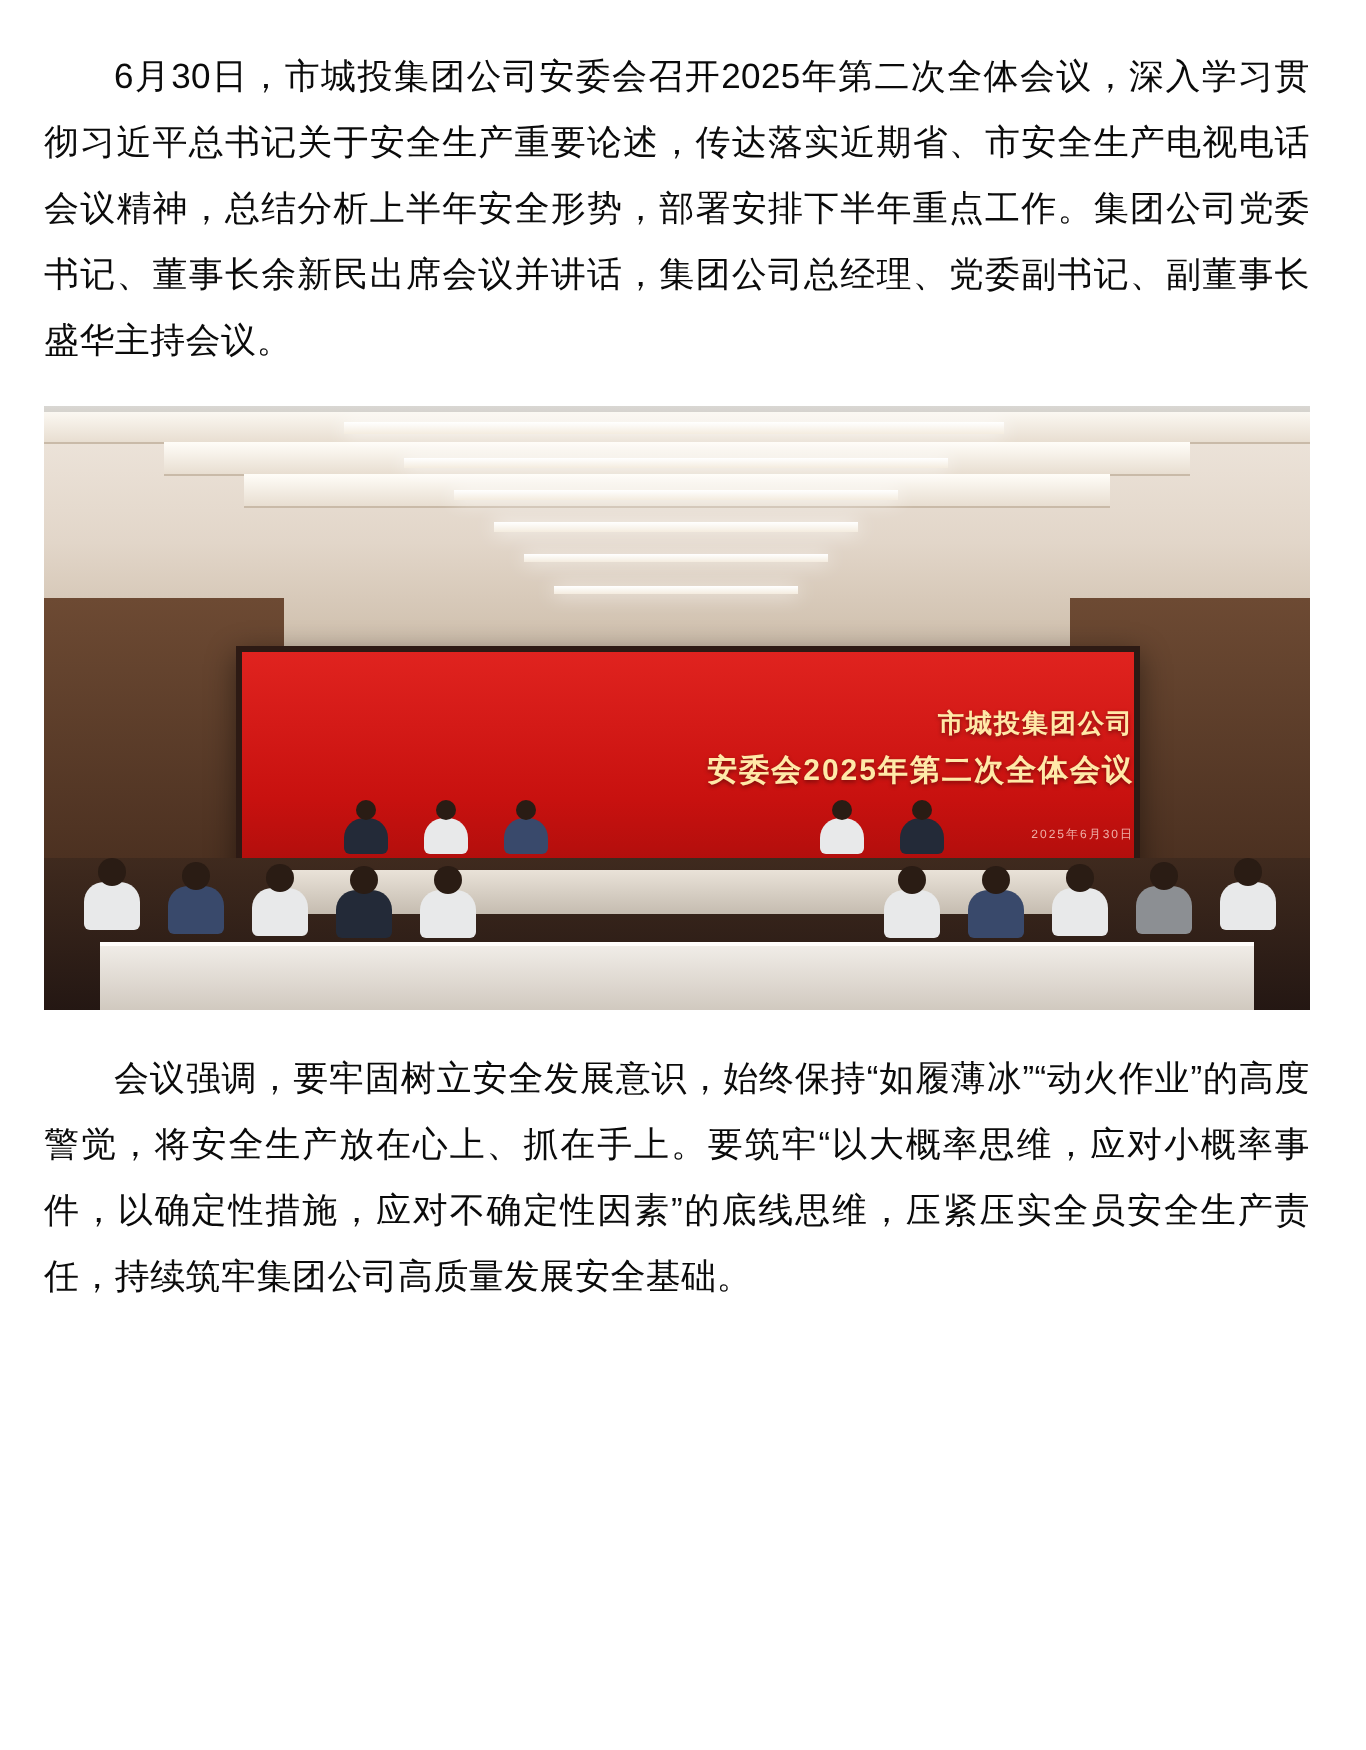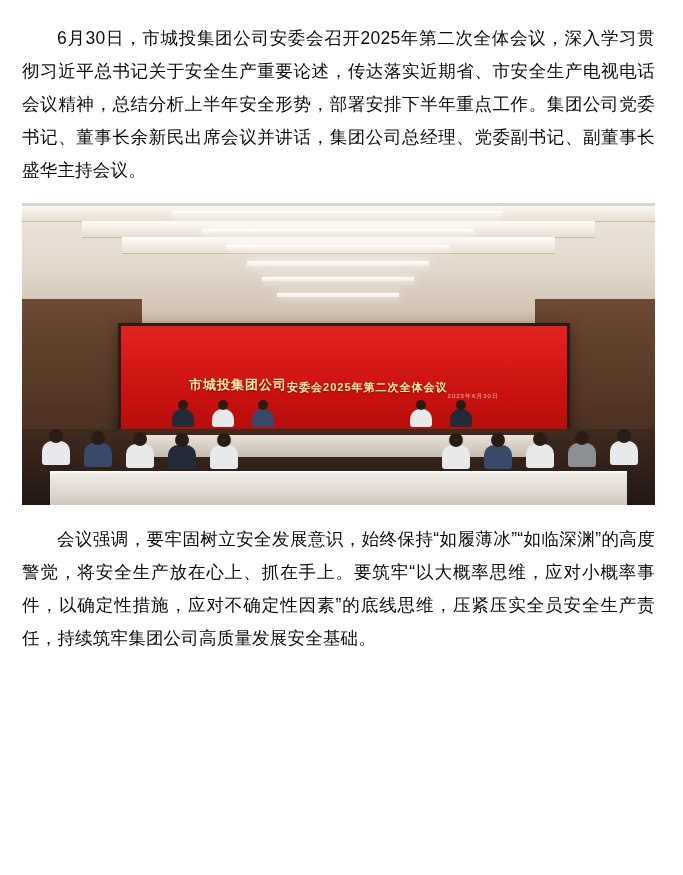--- a/index.html
+++ b/index.html
@@ -71,35 +71,35 @@
     background: linear-gradient(180deg,#6d4a33,#4c3121);
   }
   .screen {
     position: absolute;
     left: 96px; top: 120px;
     width: 446px; height: 122px;
     background: linear-gradient(180deg,#e0231f 0%, #c8110f 60%, #a60d0b 100%);
     border: 3px solid #2d1a14;
     box-shadow: 0 4px 14px rgba(0,0,0,.45);
     display: flex;
-    flex-direction: row;
-    align-items: center;
+    flex-direction: column;
+    align-items: flex-end;
     justify-content: center;
   }
   .screen-line1 {
     color: #ffe9a8;
     font-size: 13px;
     font-weight: bold;
     letter-spacing: 1px;
     margin-bottom: 5px;
     text-shadow: 0 1px 2px rgba(0,0,0,.4);
   }
   .screen-line2 {
     color: #ffe9a8;
-    font-size: 11px;
+    font-size: 15px;
     font-weight: bold;
     letter-spacing: 1px;
     text-shadow: 0 1px 2px rgba(0,0,0,.4);
   }
   .screen-sub {
     color: #f7c9c0;
     font-size: 6px;
     letter-spacing: 1px;
     margin-top: 18px;
     opacity: .85;
@@ -207,15 +207,15 @@
     <div class="body shirt-blue" style="left:230px;top:206px;width:22px;height:18px;"></div>
     <div class="head" style="left:236px;top:197px;width:10px;height:10px;"></div>
     <div class="body shirt-white" style="left:388px;top:206px;width:22px;height:18px;"></div>
     <div class="head" style="left:394px;top:197px;width:10px;height:10px;"></div>
     <div class="body shirt-dark" style="left:428px;top:206px;width:22px;height:18px;"></div>
     <div class="head" style="left:434px;top:197px;width:10px;height:10px;"></div>
 
     <div class="photo-overlay-top"></div>
   </div>
 
-  <p class="para">会议强调，要牢固树立安全发展意识，始终保持“如履薄冰”“如临深渊”的高度警觉，将安全生产放在心上、抓在手上。要筑牢“以大概率思维，应对小概率事件，以确定性措施，应对不确定性因素”的底线思维，压紧压实全员安全生产责任，持续筑牢集团公司高质量发展安全基础。</p>
+  <p class="para">会议强调，要牢固树立安全发展意识，始终保持“如履薄冰”“动火作业”的高度警觉，将安全生产放在心上、抓在手上。要筑牢“以大概率思维，应对小概率事件，以确定性措施，应对不确定性因素”的底线思维，压紧压实全员安全生产责任，持续筑牢集团公司高质量发展安全基础。</p>
 
 </div>
 
 </body></html>

